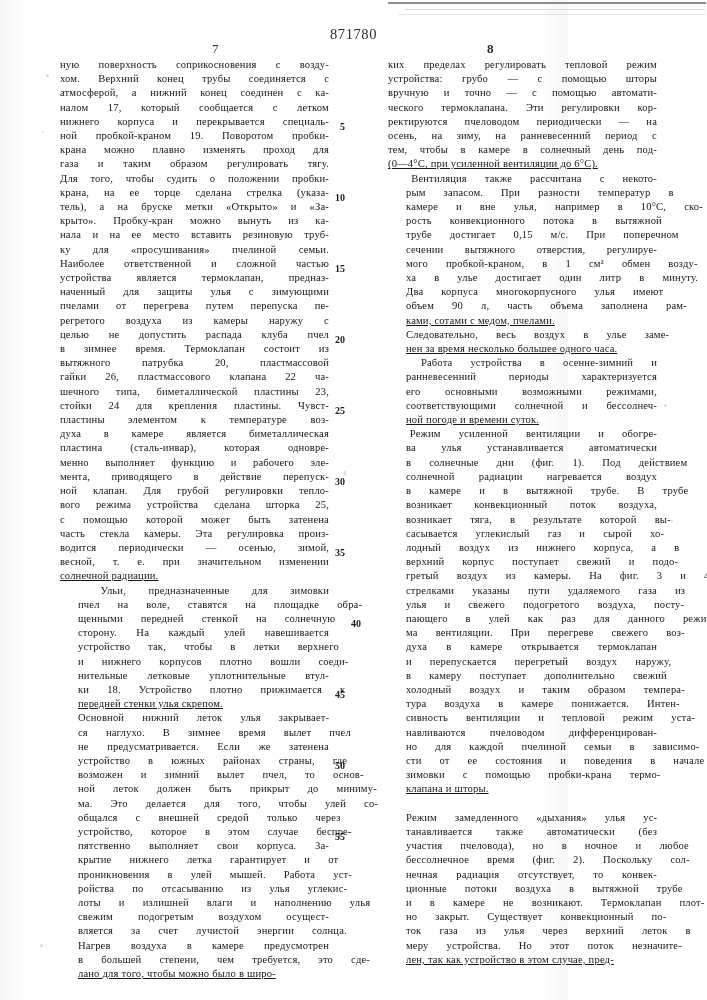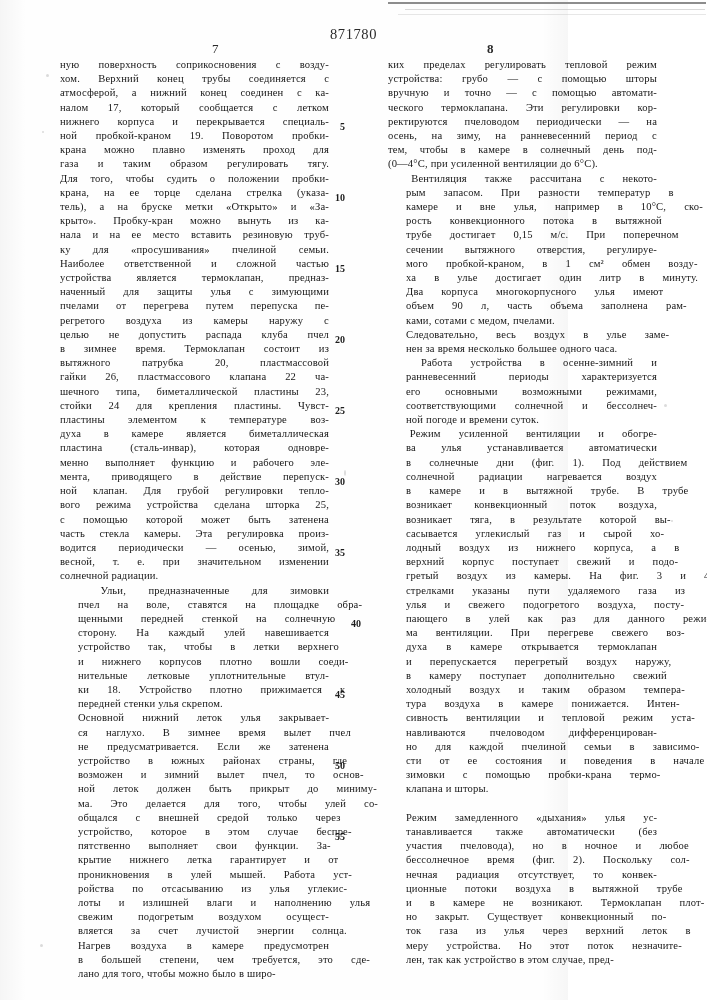--- a/index.html
+++ b/index.html
@@ -85,21 +85,21 @@
     display: block;
     white-space: nowrap;
   }
   
   .line.j {
     display: flex;
     justify-content: space-between;
     width: 100%;
   }
   .line.j > span { white-space: pre; }
-  .line.last { display: block; }
+  .line.last { display: block; text-decoration: underline; }
 
   
   .gutter {
     position: absolute;
     left: 335px;
     top: 58px;
     width: 24px;
     height: 880px;
   }
   .gutter .ln {
@@ -571,21 +571,21 @@
           <span>которое</span>
           <span>в</span>
           <span>этом</span>
           <span>случае</span>
           <span>беспре-</span>
         </span>
         <span class="line j">
           <span>пятственно</span>
           <span>выполняет</span>
           <span>свои</span>
-          <span>функции.</span>
+          <span>корпуса.</span>
           <span>За-</span>
         </span>
         <span class="line j">
           <span>крытие</span>
           <span>нижнего</span>
           <span>летка</span>
           <span>гарантирует</span>
           <span>и</span>
           <span>от</span>
         </span>

